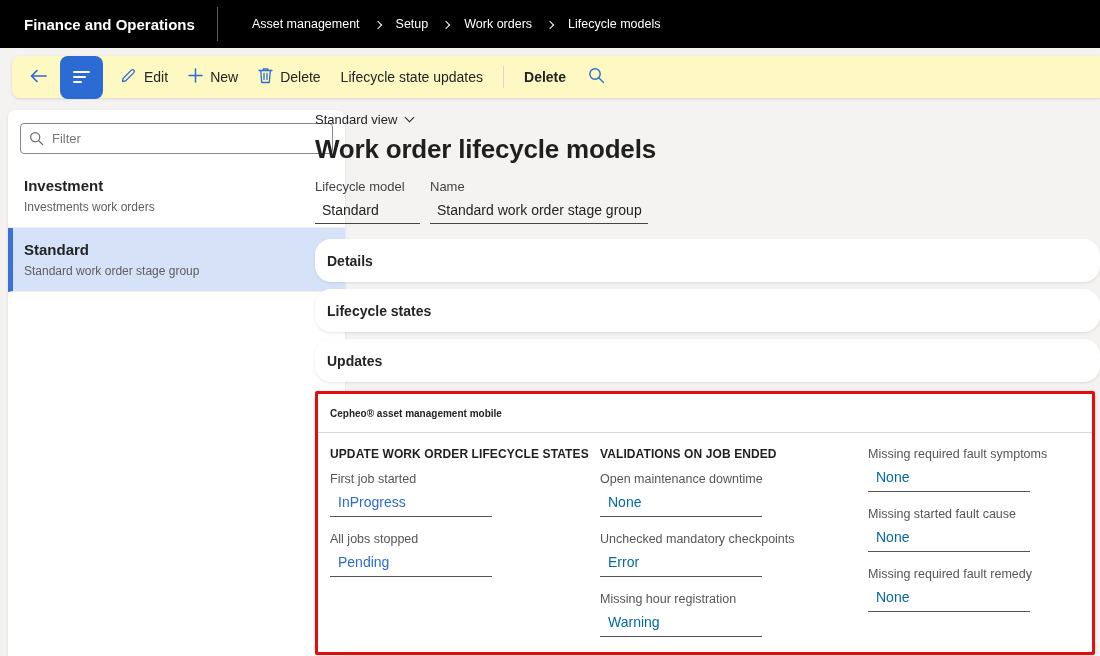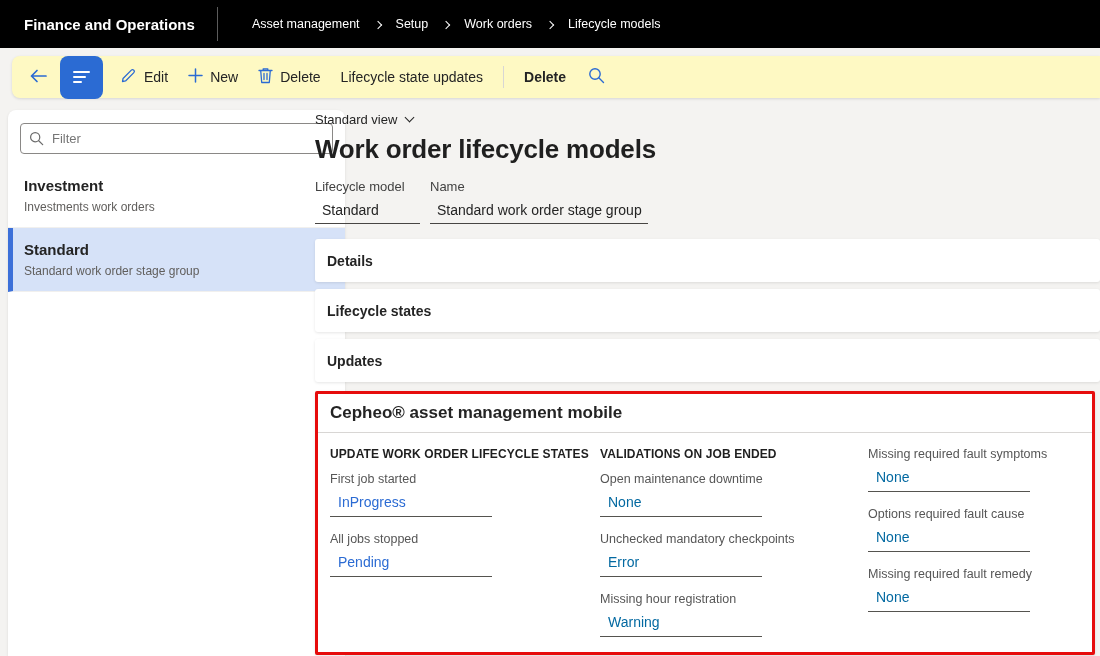--- a/index.html
+++ b/index.html
@@ -81,34 +81,34 @@
   .header-fields { display: flex; gap: 10px; margin-top: 14px; }
   .hfield-label { font-size: 13px; color: #424242; margin-bottom: 7px; }
   .hfield-value {
     font-size: 14px; color: #242424; border-bottom: 1px solid #474543;
     padding: 1px 2px 5px 7px; cursor: text;
   }
   .hf-w1 { width: 105px; } .hf-w2 { width: 218px; }
 
   .cards { margin-top: 15px; }
   .card {
-    height: 43px; background: #fff; border-radius: 3px;
+    height: 43px; background: #fff; border-radius: 16px;
     box-shadow: 0 1px 3px rgba(0,0,0,.10);
     display: flex; align-items: center; padding: 0 12px;
     font-size: 14px; font-weight: 700; color: #242424; margin-bottom: 7px; cursor: pointer;
   }
 
   .cepheo {
     margin-top: 9px; margin-right: 5px; background: #fff;
     border: 3px solid #e60c0c; border-radius: 2px;
     box-shadow: 0 1px 3px rgba(0,0,0,.10);
   }
   .cep-header {
     height: 39px; display: flex; align-items: center; padding: 0 12px;
-    font-size: 17px; font-weight: 700; color: #242424;
+    font-size: 10px; font-weight: 700; color: #242424;
     border-bottom: 1px solid #d8d6d4; cursor: pointer;
   }
   .cep-body { display: flex; padding: 14px 12px 0; }
   .cep-col1 { width: 270px; } .cep-col2 { width: 268px; } .cep-col3 { flex: 1; }
   .group-header { font-size: 12px; font-weight: 700; color: #1f1f1f; margin-bottom: 11px; letter-spacing: 0.1px; }
   .field { margin-bottom: 15px; }
   .field-label { font-size: 12.5px; color: #565656; margin-bottom: 8px; }
   .field-value {
     font-size: 14px; color: #0369a1; width: 162px;
     border-bottom: 1px solid #55534f; padding: 0 0 6px 8px; cursor: text;
@@ -270,21 +270,21 @@
             <div class="field-value">Warning</div>
           </div>
         </div>
 
         <div class="cep-col3">
           <div class="field">
             <div class="field-label">Missing required fault symptoms</div>
             <div class="field-value">None</div>
           </div>
           <div class="field">
-            <div class="field-label">Options required fault cause</div>
+            <div class="field-label">Missing started fault cause</div>
             <div class="field-value">None</div>
           </div>
           <div class="field">
             <div class="field-label">Missing required fault remedy</div>
             <div class="field-value">None</div>
           </div>
         </div>
 
       </div>
     </section>

